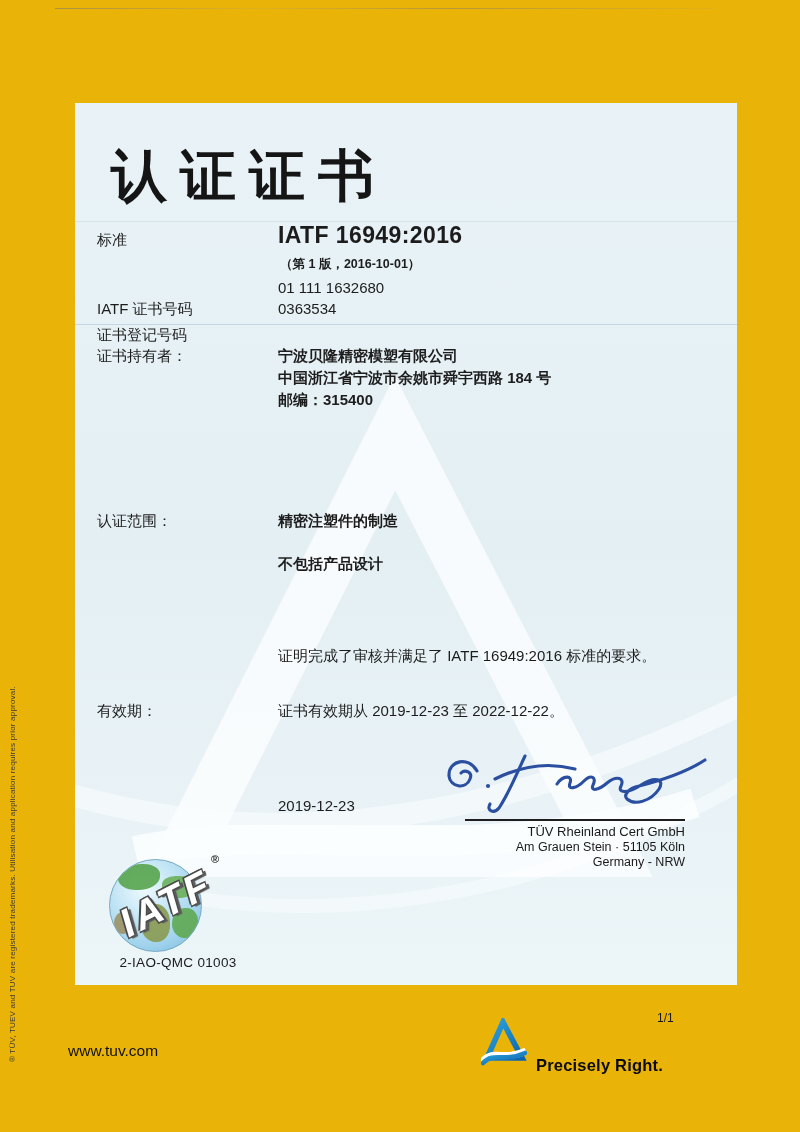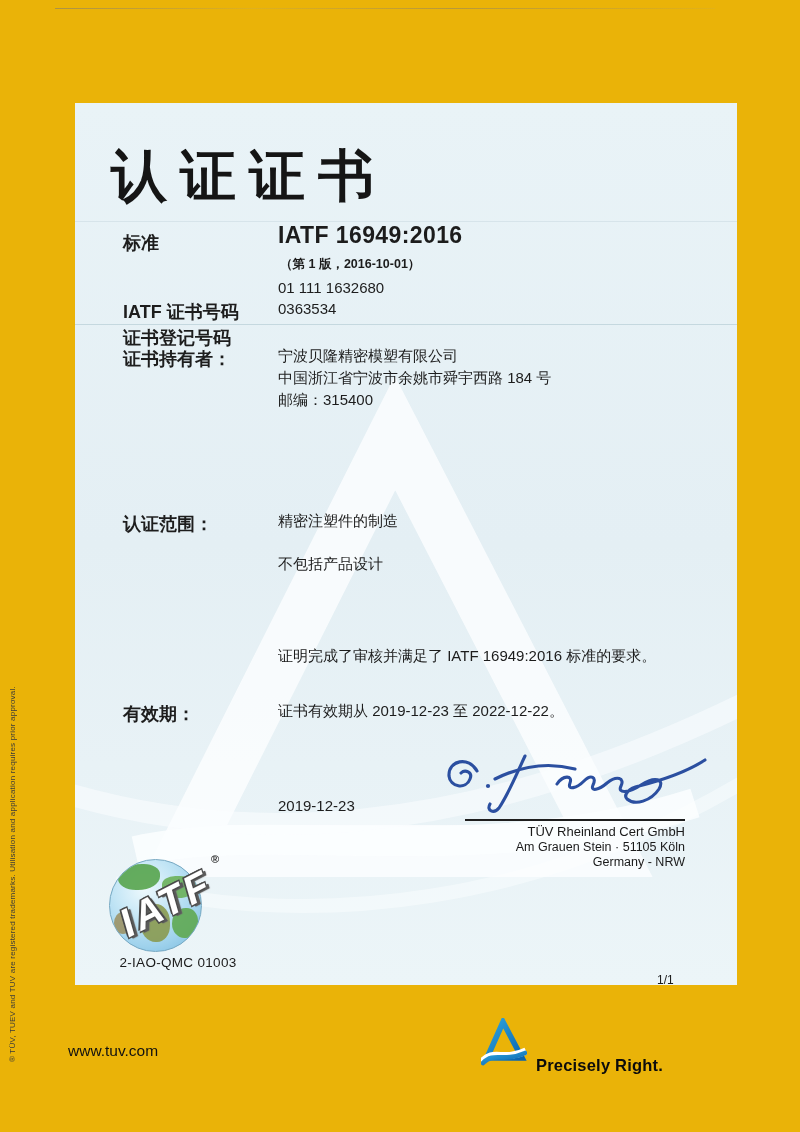--- a/index.html
+++ b/index.html
@@ -15,23 +15,23 @@
                font-size:8px; letter-spacing:.2px; color:#3a3a3a; white-space:nowrap; }
 
   
   .cert { position:absolute; left:75px; top:103px; width:662px; height:882px;
           background:linear-gradient(180deg,#e9f3f7 0%, #e4eff4 50%, #ecf5f8 100%); }
   .wm { position:absolute; left:0; top:0; width:662px; height:882px; pointer-events:none; }
 
   .abs { position:absolute; white-space:nowrap; }
   .title { left:36px; top:36px; font-size:56px; font-weight:700; letter-spacing:13px; color:#151515; }
 
-  .lbl { left:48px; font-size:18px; font-weight:700; color:#1d1d1d; }
+  .lbl { left:22px; font-size:15px; font-weight:400; color:#1d1d1d; }
   .val { left:203px; font-size:15px; font-weight:400; color:#1d1d1d; }
-  .bold { font-weight:400; }
+  .bold { font-weight:700; }
 
   .std-value { left:203px; top:119px; font-size:23px; font-weight:700; letter-spacing:.4px; }
   .std-edition { left:205px; top:153px; font-size:12.5px; font-weight:700; }
 
   .hairline1 { position:absolute; left:0; right:0; top:118px; height:1px; background:rgba(110,150,165,.14); }
   .hairline2 { position:absolute; left:0; right:0; top:221px; height:1px; background:rgba(110,150,165,.28); }
 
   .statement { left:203px; top:544px; font-size:15px; }
 
   .sig-svg { position:absolute; left:358px; top:646px; width:286px; height:74px; }
@@ -53,21 +53,21 @@
   .land.b5 { left:4px; top:52px; width:18px; height:22px; border-radius:50%; background:#9a8a55; opacity:.8; }
   .iatf-word { position:absolute; left:2px; top:30px; width:130px; text-align:center;
                transform:rotate(-27deg); font-size:40px; font-weight:700; font-style:italic;
                color:#ffffff; letter-spacing:3px;
                text-shadow:-1.5px -1.5px 0 #4a4a4a, 1.5px -1.5px 0 #4a4a4a, -1.5px 1.5px 0 #4a4a4a,
                             2.5px 2.5px 0 #5a5a5a, 3px 3px 1px #6a6a6a; }
   .iatf-reg { position:absolute; left:112px; top:2px; font-size:11px; font-weight:700; color:#2a2a2a; }
   .iatf-code { position:absolute; left:28px; top:852px; width:150px; text-align:center;
                font-size:13.5px; font-weight:400; color:#1b1b1b; letter-spacing:.3px; }
 
-  .pagenum { position:absolute; left:582px; top:870px; font-size:12px; color:#1b1b1b; }
+  .pagenum { position:absolute; left:582px; top:908px; font-size:12px; color:#1b1b1b; }
 
   
   .website { position:absolute; left:68px; top:1042px; font-size:15.5px; color:#111; }
   .tuv-tri { position:absolute; left:481px; top:1018px; width:46px; height:48px; }
   .tuv-word { position:absolute; left:534px; top:1022px; font-size:26px; color:#060606; letter-spacing:.2px; }
   .tuv-word .tuv { font-weight:700; }
   .tuv-word .rh { font-weight:400; }
   .tuv-word sup { font-size:12px; font-weight:400; vertical-align:14px; }
   .tagline { position:absolute; left:536px; top:1056px; font-size:16.5px; font-weight:700; color:#0c0c0c; letter-spacing:.2px; }
 </style>

